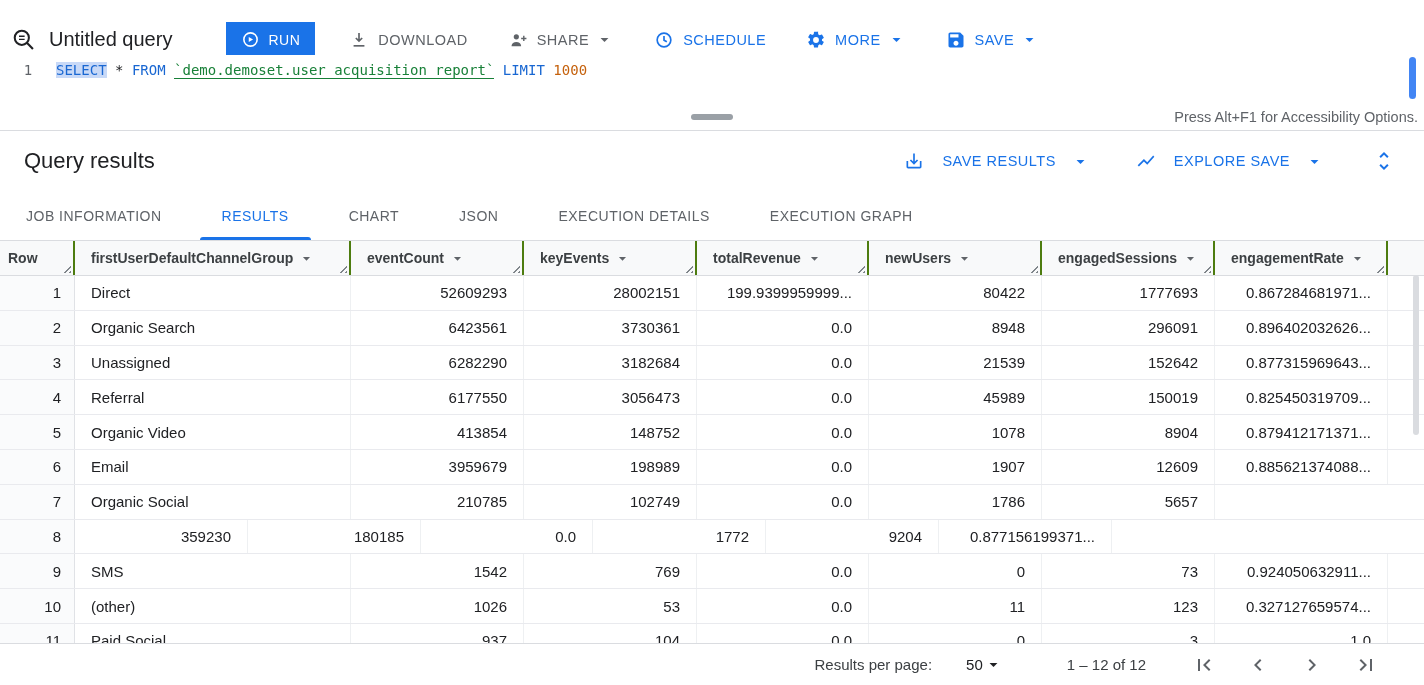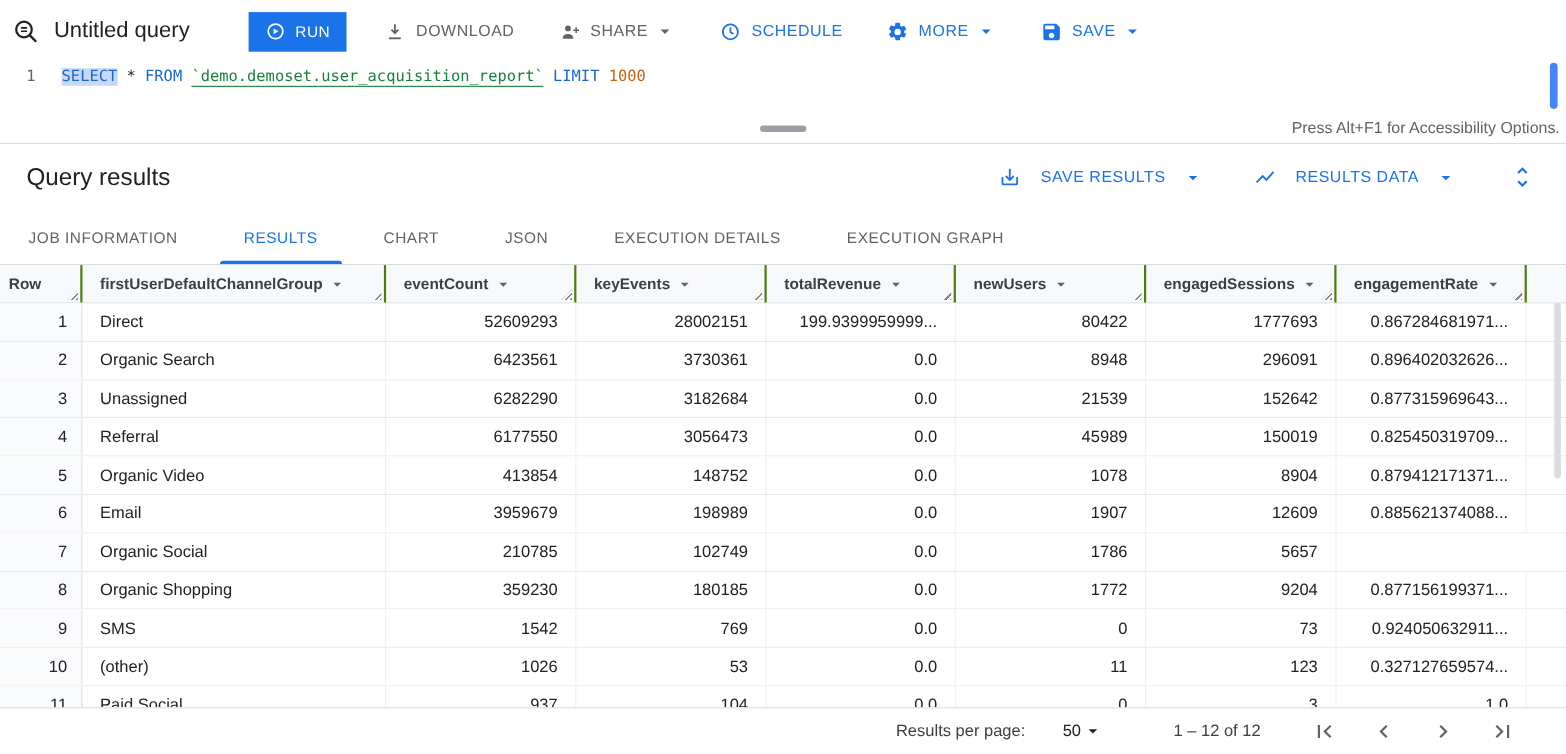--- a/index.html
+++ b/index.html
@@ -2,21 +2,21 @@
 <html style="--accent: #1a73e8; --kw: #1967d2; --tblc: #188038; --numc: #c5610c;"><head>
 <meta charset="utf-8">
 <style>
   *{box-sizing:border-box;margin:0;padding:0}
   html,body{width:1424px;height:685px}
   body{font-family:"Liberation Sans","DejaVu Sans",sans-serif;background:#fff;color:#202124;overflow:hidden}
   :root{--accent:#1a73e8;--kw:#1967d2;--tblc:#188038;--numc:#c5610c;--gray:#5f6368;--border:#dadce0}
   .app{position:relative;width:1424px;height:685px;background:#fff;overflow:hidden}
 
   
-  .toolbar{position:absolute;top:1px;left:0;right:0;height:55px;display:flex;align-items:center;padding:0 16px 0 10px}
+  .toolbar{position:absolute;top:12px;left:0;right:0;height:55px;display:flex;align-items:center;padding:0 16px 0 10px}
   .qicon{display:inline-flex;margin-right:12px}
   .qtitle{font-size:20px;font-weight:400;color:#202124;margin-right:54px;white-space:nowrap}
   .run-btn{display:inline-flex;align-items:center;gap:8px;height:36px;padding:0 15px;background:var(--accent);color:#fff;border:none;border-radius:0;font:500 14px "Liberation Sans",sans-serif;letter-spacing:.5px;cursor:pointer;margin-right:32px}
   .tool-group{display:flex;align-items:center;gap:36px}
   .tool-btn{display:inline-flex;align-items:center;gap:9px;background:none;border:none;font:500 14.5px "Liberation Sans",sans-serif;letter-spacing:.5px;cursor:pointer;padding:6px 2px;white-space:nowrap}
   .tool-btn.gray{color:var(--gray)}
   .tool-btn.blue{color:var(--accent)}
   .caret{margin-left:-3px;flex:none}
 
   
@@ -185,21 +185,21 @@
           <svg class="caret" viewBox="0 0 24 24" width="19" height="19" fill="#1a73e8">
               <path d="M7 10l5 5 5-5z"></path>
             </svg>
         </button>
         <button class="action-btn">
           <span style="display:inline-flex">
               <svg viewBox="0 0 24 24" width="20" height="20" fill="#1a73e8">
                 <path d="M3.5 18.49l6-6.01 4 4L22 6.92l-1.41-1.41-7.09 7.97-4-4L2 16.99z"></path>
               </svg>
             </span>
-          <span>RESULTS DATA</span>
+          <span>EXPLORE SAVE</span>
           <svg class="caret" viewBox="0 0 24 24" width="19" height="19" fill="#1a73e8">
               <path d="M7 10l5 5 5-5z"></path>
             </svg>
         </button>
         <button class="icon-btn">
           <svg viewBox="0 0 24 24" width="24" height="24" fill="#1a73e8">
               <path d="M12 5.83L15.17 9l1.41-1.41L12 3 7.41 7.59 8.83 9 12 5.83zm0 12.34L8.83 15l-1.41 1.41L12 21l4.59-4.59L15.17 15 12 18.17z"></path>
             </svg>
         </button>
       </div>
@@ -335,21 +335,20 @@
             <div class="td rowno" style="width: 75px;">7</div>
             <div class="td left" style="width: 276px;">Organic Social</div>
             <div class="td right" style="width: 173px;">210785</div>
             <div class="td right" style="width: 173px;">102749</div>
             <div class="td right" style="width: 172px;">0.0</div>
             <div class="td right" style="width: 173px;">1786</div>
             <div class="td right" style="width: 173px;">5657</div>
           </div>
           <div class="tr">
             <div class="td rowno" style="width: 75px;">8</div>
-            <div class="td left" style="width: 276px;">Organic Shopping</div>
             <div class="td right" style="width: 173px;">359230</div>
             <div class="td right" style="width: 173px;">180185</div>
             <div class="td right" style="width: 172px;">0.0</div>
             <div class="td right" style="width: 173px;">1772</div>
             <div class="td right" style="width: 173px;">9204</div>
             <div class="td right" style="width: 173px;">0.877156199371...</div>
           </div>
           <div class="tr">
             <div class="td rowno" style="width: 75px;">9</div>
             <div class="td left" style="width: 276px;">SMS</div>

